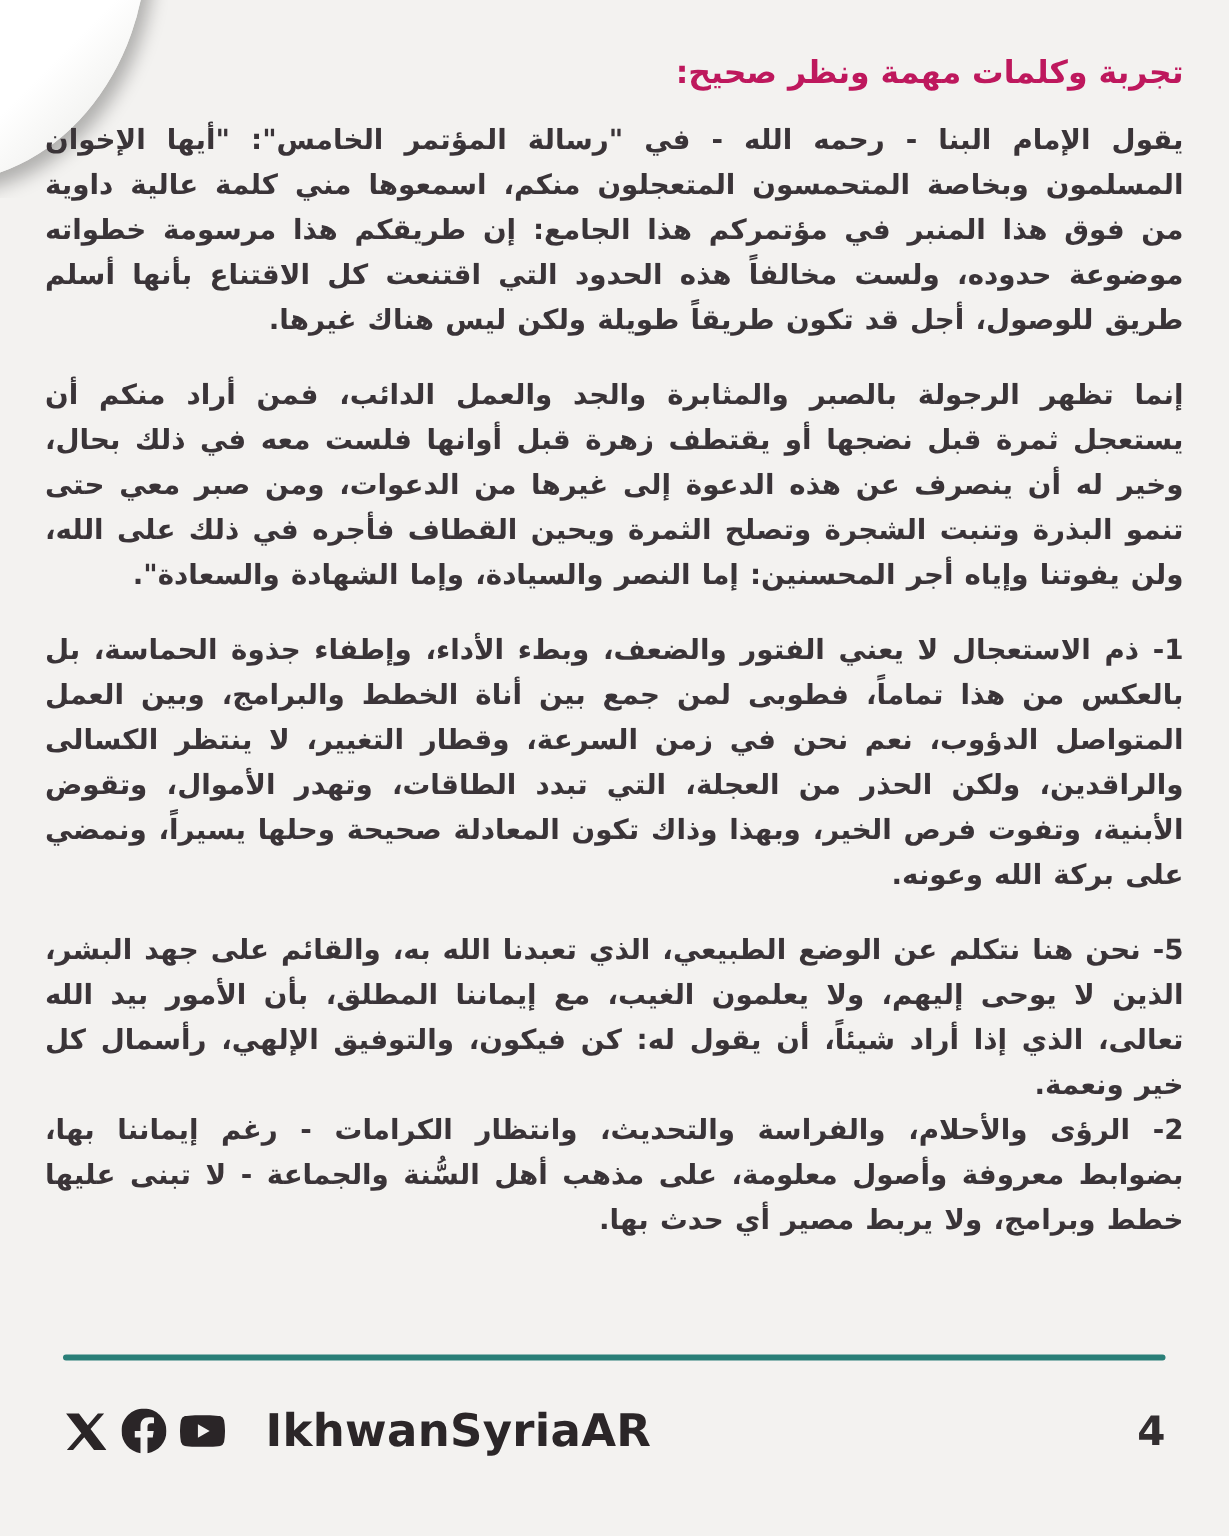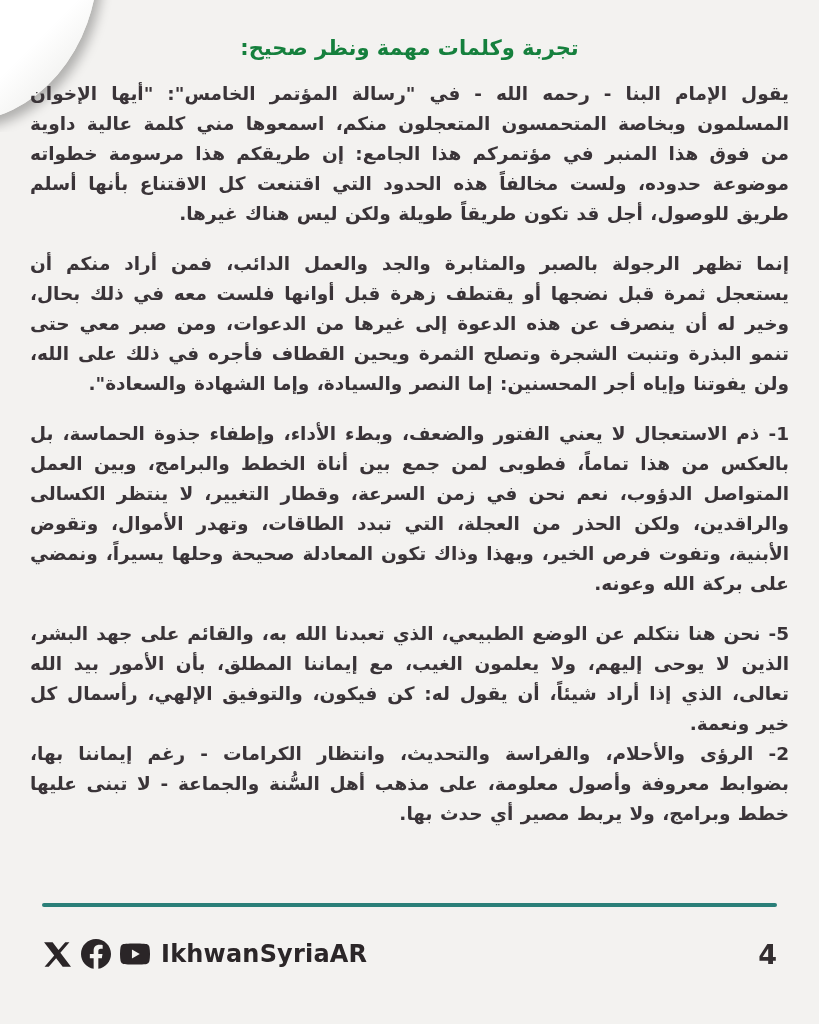--- a/index.html
+++ b/index.html
@@ -38,24 +38,24 @@
   }
   .content {
     direction: rtl;
     position: absolute;
     top: 34px;
     right: 30px;
     left: 30px;
     color: #3a3438;
   }
   .heading {
-    color: #15803d;
+    color: #be185d;
     font-size: 21px;
     font-weight: 700;
-    text-align: center;
+    text-align: right;
     margin: 0 0 16px 0;
     line-height: 1.4;
   }
   .heading.second {
     margin-top: 26px;
     margin-bottom: 14px;
   }
   .para {
     font-size: 18.5px;
     font-weight: 700;
@@ -107,24 +107,24 @@
   .social-icon svg {
     width: 30px;
     height: 30px;
     fill: #2a2527;
   }
   .social-icon.x-logo svg {
     width: 27px;
     height: 27px;
   }
   .handle {
-    font-size: 24px;
+    font-size: 30px;
     font-weight: 600;
     color: #2b2628;
-    margin-left: 2px;
+    margin-left: 18px;
     letter-spacing: 0.2px;
   }
   .page-number {
     font-size: 27px;
     font-weight: 700;
     color: #332e30;
   }
 </style>
 </head>
 <body>

